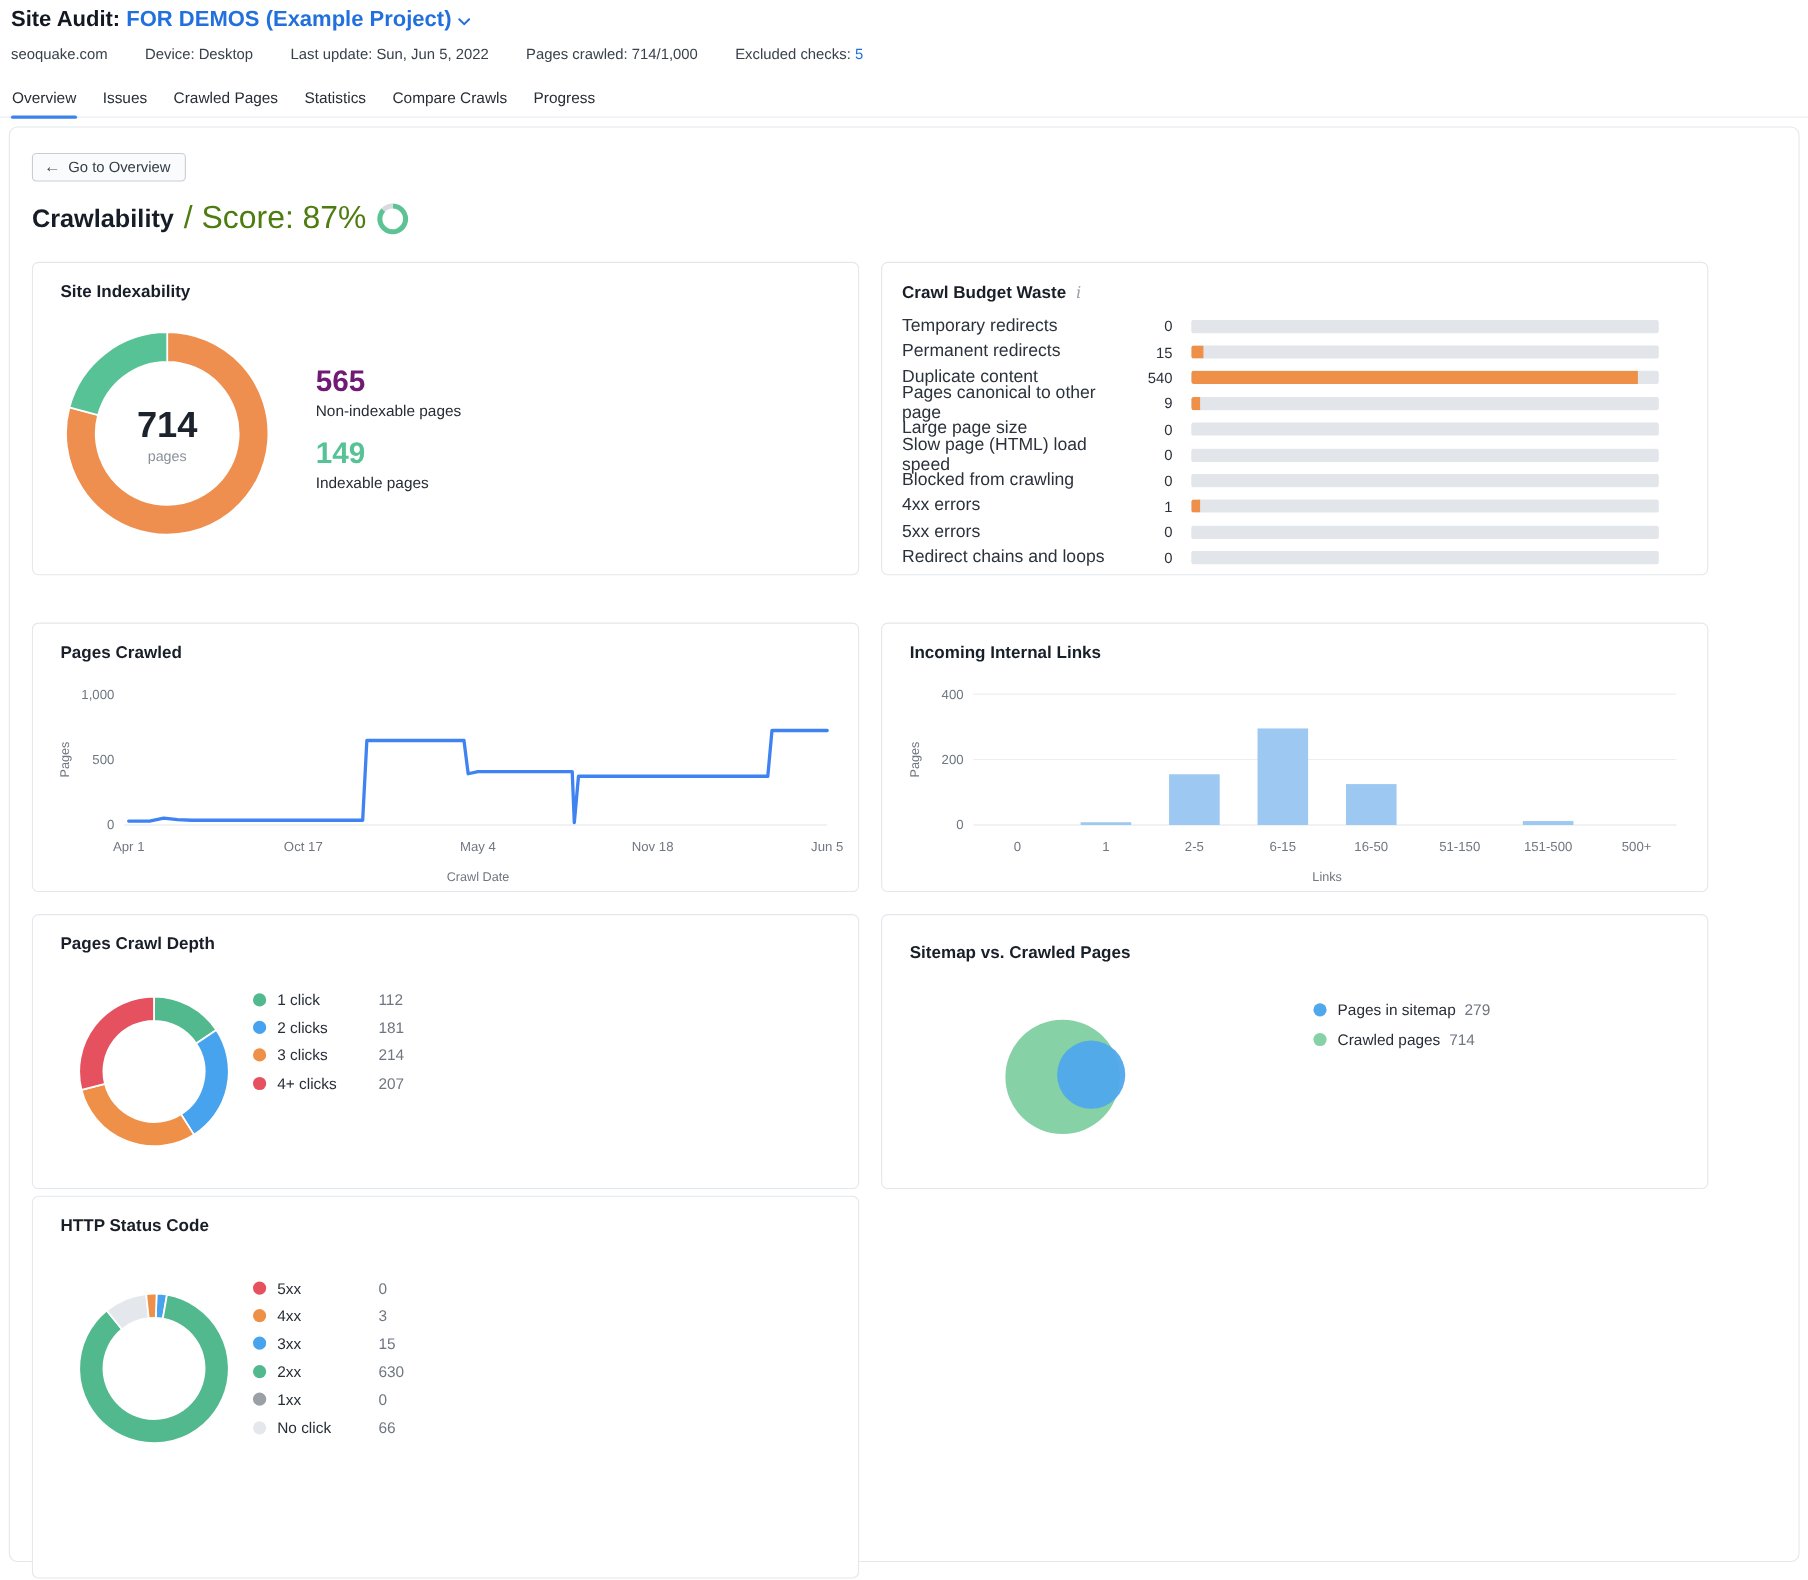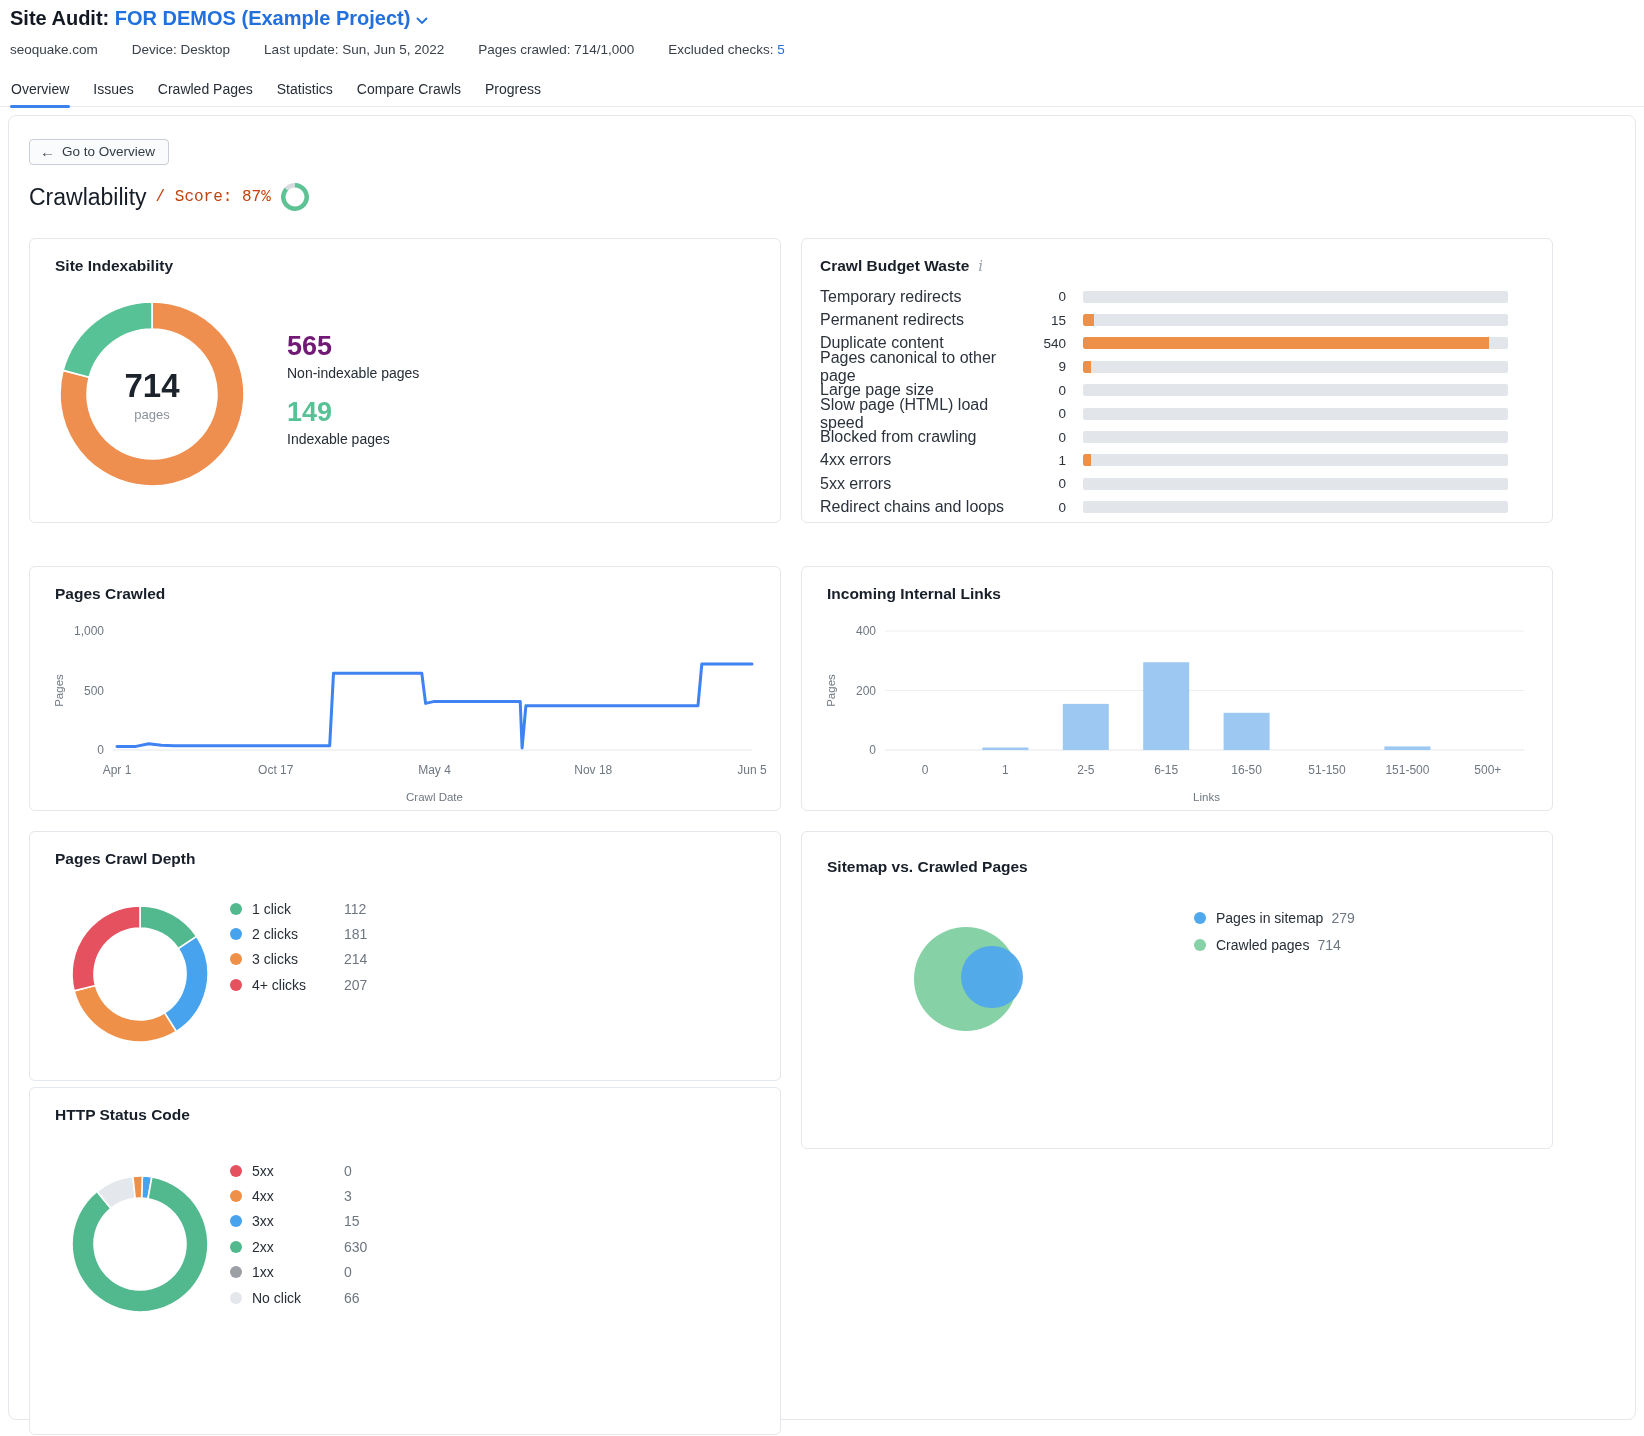--- a/index.html
+++ b/index.html
@@ -16,22 +16,22 @@
   .tab { font-size:14px; color:#272e37; padding:5px 1px 9px; position:relative; cursor:pointer; white-space:nowrap; }
   .tab.active::after { content:""; position:absolute; left:0; right:0; bottom:-2px; height:3px; background:#3b82ea; border-radius:2px; }
 
   
   .panel { position:absolute; left:8px; top:115px; width:1628px; height:1305px; border:1px solid #e4e7eb; border-radius:8px; background:#fff; }
   .back-btn { position:absolute; left:20px; top:23px; display:inline-flex; align-items:center; gap:7px;
     font-family:"Liberation Sans",sans-serif; font-size:13.5px; color:#333c46; background:#fafbfc;
     border:1px solid #c9ced4; border-radius:4px; padding:3px 13px 4px 10px; cursor:pointer; }
   .back-arrow { font-size:15px; color:#444d57; }
   .title-row { position:absolute; left:20px; top:66px; display:flex; align-items:center; }
-  .page-title { font-size:23px; font-weight:400; color:#161d26; }
-  .score-label { font-size:16px; font-weight:400; color:#c2410c; margin-left:9px;font-family:Liberation Mono, monospace; }
+  .page-title { font-size:23px; font-weight:700; color:#161d26; }
+  .score-label { font-size:29px; font-weight:400; color:#4d7c0f; margin-left:9px; }
   .score-ring { margin-left:9px; }
 
   
   .card { position:absolute; width:752px; background:#fff; border:1px solid #e4e7eb; border-radius:6px; }
   .card-title { position:absolute; left:25px; top:18px; font-size:15.5px; font-weight:700; color:#181f29; }
   .info-i { font-family:"DejaVu Serif", serif; font-style:italic; font-weight:400; font-size:15px; color:#9aa2ab; margin-left:9px; }
 
   
   .donut-wrap { position:absolute; }
   .donut-center { position:absolute; display:flex; flex-direction:column; align-items:center; justify-content:center; pointer-events:none; }
@@ -279,21 +279,21 @@
             <span class="legend-value">214</span>
           </div>
           <div class="legend-row">
             <span class="legend-dot" style="background: rgb(229, 81, 95);"></span>
             <span class="legend-label">4+ clicks</span>
             <span class="legend-value">207</span>
           </div>
         </div>
     </div>
 
-    <div class="card" id="card-venn" style="left:792px; top:715px; height:318px;text-align:right;">
+    <div class="card" id="card-venn" style="left:792px; top:715px; height:250px;text-align:right;">
       <div class="card-title" style="top:26px;">Sitemap vs. Crawled Pages</div>
       <svg class="chart-svg" id="venn-chart" style="left:60px; top:60px;" width="240" height="170" viewBox="0 0 240 170">
           <circle cx="104" cy="87" r="52" fill="#86d1a6"></circle>
           <circle cx="130" cy="85" r="31" fill="#4fa8ec" fill-opacity="0.95"></circle>
         </svg>
       <div class="legend inline-legend" id="venn-legend" style="left:392px; top:72px;">
           <div class="legend-row">
             <span class="legend-dot" style="background: rgb(79, 168, 236);"></span>
             <span class="legend-label">Pages in sitemap</span>
             <span class="legend-value">279</span>

